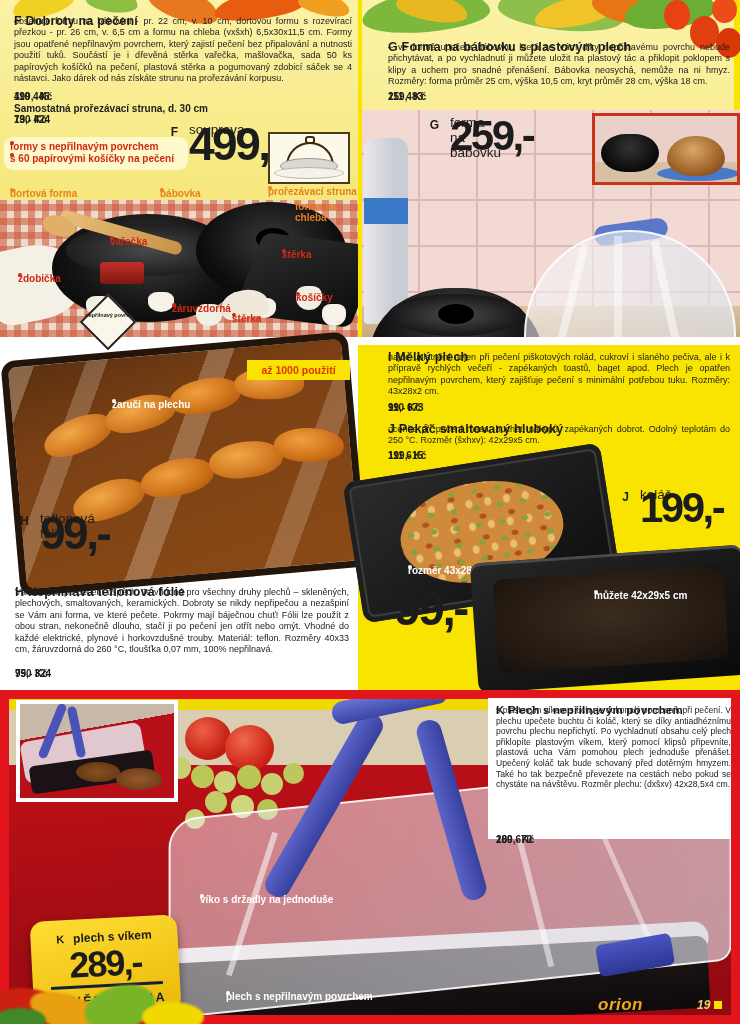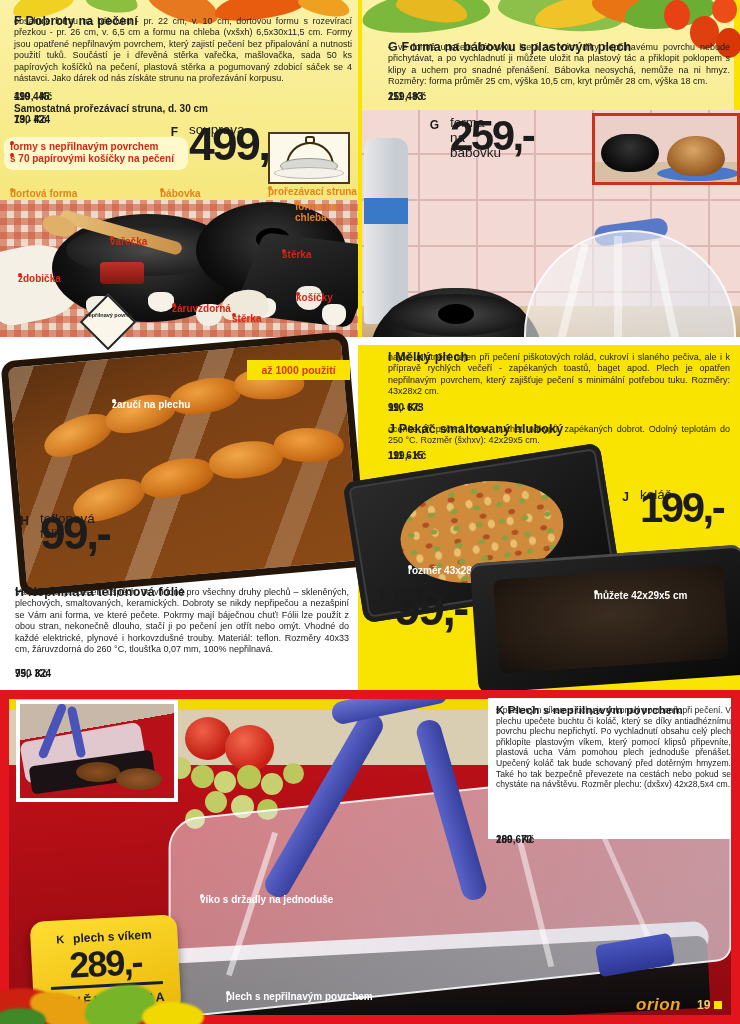--- a/index.html
+++ b/index.html
@@ -122,21 +122,21 @@
       <span>prořezávací struna</span>
   </div>
 
   <div class="featbox"></div>
   <div class="plabel red" style="left:10px;top:141px;">
     <span class="dot"></span>
       <span>formy s nepřilnavým povrchem</span>
   </div>
   <div class="plabel red" style="left:10px;top:153px;">
     <span class="dot"></span>
-      <span>s 70 papírovými košíčky na pečení</span>
+      <span>s 60 papírovými košíčky na pečení</span>
   </div>
 
   <div class="plabel orange" style="left:10px;top:188px;">
     <span class="dot"></span>
       <span>dortová forma</span>
   </div>
   <div class="plabel orange" style="left:160px;top:188px;">
     <span class="dot"></span>
       <span>bábovka</span>
   </div>
@@ -389,17 +389,17 @@
     <div style="position:relative;margin:1px auto 2px auto;width:112px;height:2.5px;background:#13203a;"></div>
     <div class="skvela" style="position:relative;">SKVĚLÁ CENA</div>
   </div>
 
   <div class="blob" style="left:-14px;top:988px;width:72px;height:40px;background:#cc2010;filter:blur(1px);"></div>
   <div class="blob" style="left:28px;top:996px;width:84px;height:36px;background:#e8a010;transform:rotate(20deg);filter:blur(1px);"></div>
   <div class="blob" style="left:84px;top:986px;width:72px;height:44px;background:#78b428;transform:rotate(-15deg);filter:blur(1px);"></div>
   <div class="blob" style="left:142px;top:1002px;width:62px;height:30px;background:#f0d800;filter:blur(1px);"></div>
   <div class="blob" style="left:-6px;top:1008px;width:52px;height:24px;background:#408828;filter:blur(1px);"></div>
 
-  <div class="logo" style="left:636px;top:995px;">orion</div>
-  <div class="pageno" style="left:697px;top:998px;">19</div>
+  <div class="logo" style="left:598px;top:995px;">orion</div>
+  <div class="pageno" style="left:697px;top:998px;font-style:italic;">19</div>
   <div style="left:714px;top:1001px;width:8px;height:8px;background:#f8e400;"></div>
 
 </div>
 
 </body></html>

